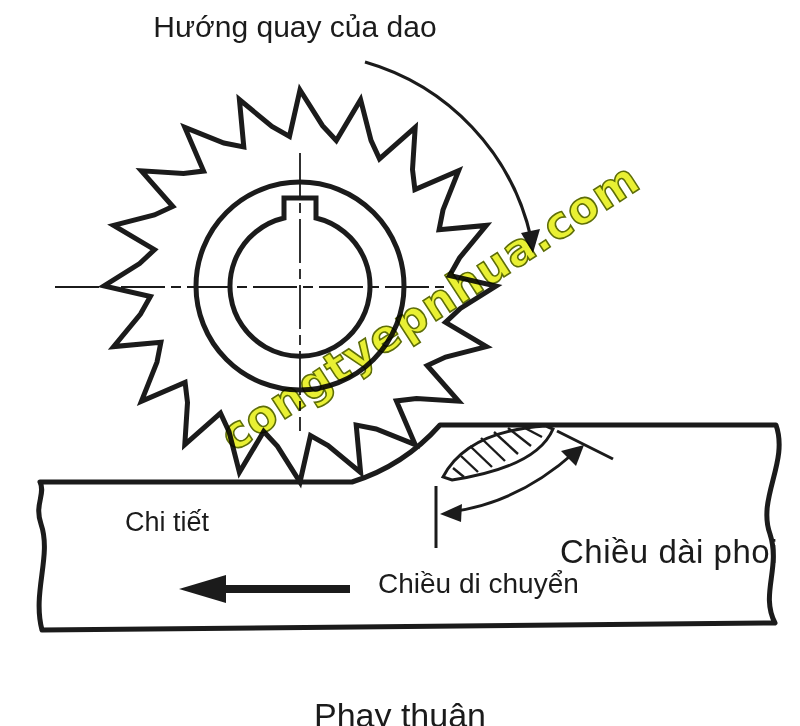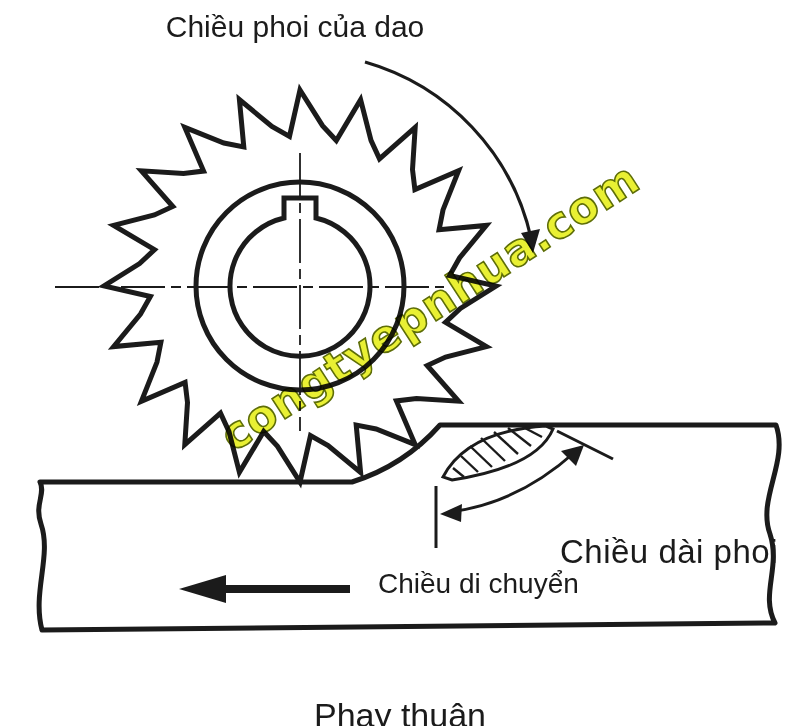--- a/index.html
+++ b/index.html
@@ -65,17 +65,18 @@
     <polygon class="solid" points="440,514 462,504 461,522"></polygon>
     <polygon class="solid" points="584,445 576,466 561,451"></polygon>
     <line class="ink" stroke-width="3" x1="557" y1="431" x2="613" y2="459"></line>
 
     <line class="ink" stroke-width="8" x1="350" y1="589" x2="224" y2="589"></line>
     <polygon class="solid" points="179,589 226,575 226,603"></polygon>
 
     <text class="wm" x="430" y="322" text-anchor="middle" transform="rotate(-33 430 307)">congtyepnhua.com</text>
   </svg>
 
-  <div class="label lbl-rotation">Chiều phoi của dao</div>
+  <div class="label lbl-rotation">Hướng quay của dao</div>
+  <div class="label lbl-workpiece">Chi tiết</div>
   <div class="label lbl-chiplen">Chiều dài phoi</div>
   <div class="label lbl-feed">Chiều di chuyển</div>
   <div class="label lbl-caption">Phay thuận</div>
 </div>
 
 </body></html>

